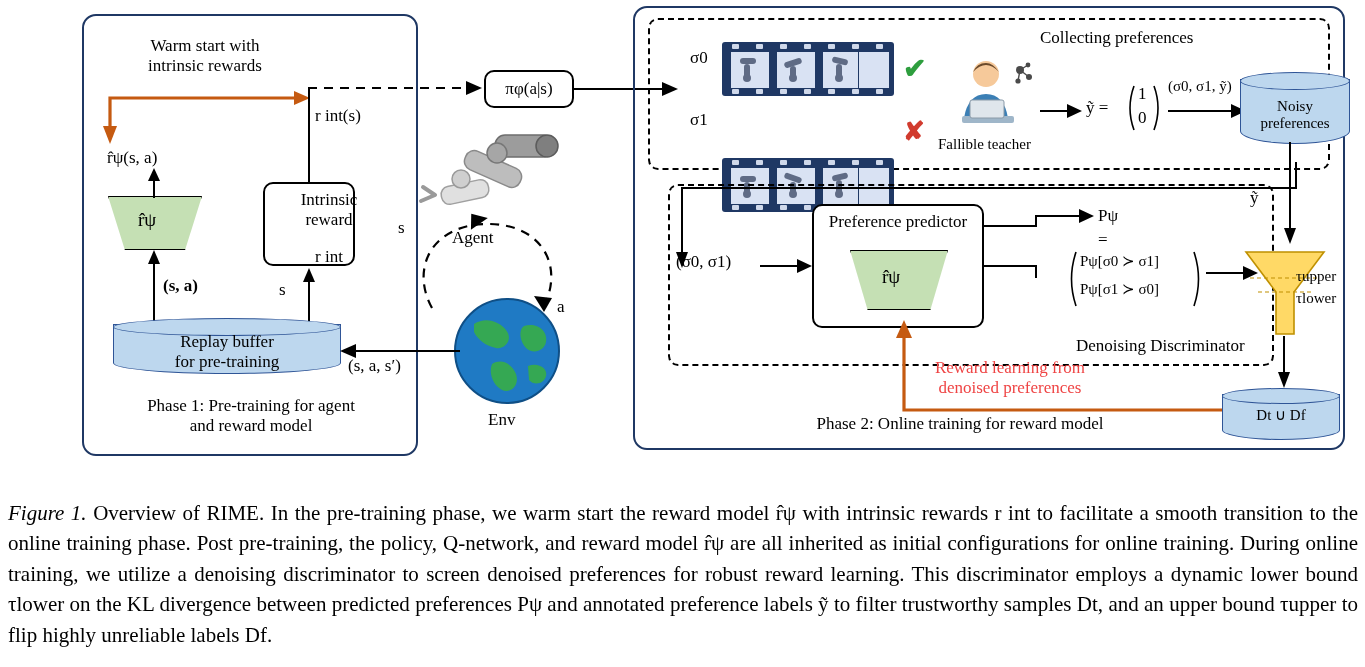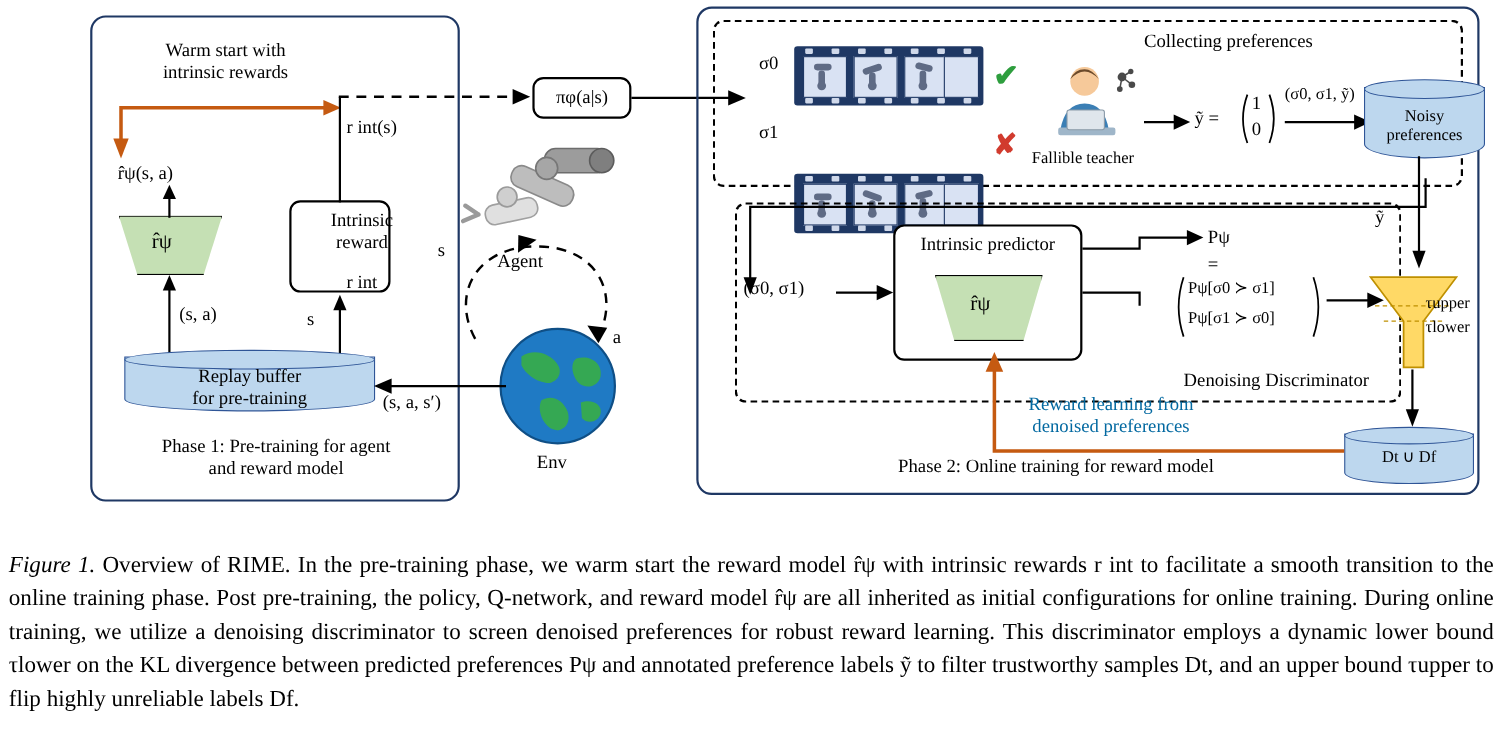--- a/index.html
+++ b/index.html
@@ -116,21 +116,21 @@
 
   <svg class="abs" style="left:146px; top:168px; width:20px; height:30px;">
     <line x1="8" y1="30" x2="8" y2="10" stroke="#000" stroke-width="2"></line>
     <polygon points="8,0 2,13 14,13" fill="#000"></polygon>
   </svg>
 
   <svg class="abs" style="left:146px; top:250px; width:20px; height:78px;">
     <line x1="8" y1="78" x2="8" y2="12" stroke="#000" stroke-width="2"></line>
     <polygon points="8,0 2,14 14,14" fill="#000"></polygon>
   </svg>
-  <div class="abs t" style="left:163px; top:276px;">(s, a)</div>
+  <div class="abs t" style="left:163px; top:276px;font-weight:bold;">(s, a)</div>
 
   <div class="abs solid-box" style="left:263px; top:182px; width:92px; height:84px;"></div>
   <div class="abs t center-txt" style="left:263px; top:190px; width:92px;padding-left:20px;">
     <div>Intrinsic</div>
     <div>reward</div>
     <div style="margin-top:18px;">r int</div>
   </div>
 
   <svg class="abs" style="left:300px; top:88px; width:20px; height:96px;">
     <line x1="9" y1="96" x2="9" y2="0" stroke="#000" stroke-width="2"></line>
@@ -345,21 +345,21 @@
   <div class="dashed-box abs" style="left:668px; top:184px; width:606px; height:182px;"></div>
   <div class="abs t" style="left:1076px; top:336px;">Denoising Discriminator</div>
 
   <div class="abs t" style="left:676px; top:252px;">(σ0, σ1)</div>
   <svg class="abs" style="left:760px; top:255px; width:56px; height:22px;">
     <line x1="0" y1="11" x2="40" y2="11" stroke="#000" stroke-width="2"></line>
     <polygon points="52,11 37,4 37,18" fill="#000"></polygon>
   </svg>
 
   <div class="abs solid-box" style="left:812px; top:204px; width:172px; height:124px;"></div>
-  <div class="abs t center-txt" style="left:812px; top:212px; width:172px;">Intrinsic predictor</div>
+  <div class="abs t center-txt" style="left:812px; top:212px; width:172px;">Preference predictor</div>
   <div class="abs trapezoid-green" style="left:850px; top:250px; width:96px; height:58px;"></div>
   <div class="abs t-lg" style="left:882px; top:266px;">r̂ψ</div>
 
   <svg class="abs" style="left:984px; top:204px; width:130px; height:120px;">
     <path d="M 0 22 L 52 22 L 52 12 L 98 12" fill="none" stroke="#000" stroke-width="2"></path>
     <path d="M 0 62 L 52 62 L 52 74" fill="none" stroke="#000" stroke-width="2"></path>
     <polygon points="110,12 95,5 95,19" fill="#000"></polygon>
   </svg>
 
   <div class="abs t" style="left:1098px; top:206px;">Pψ</div>
@@ -392,21 +392,21 @@
   <div class="abs" style="left:1222px; top:388px; width:118px; height:52px;">
     <div class="abs cyl" style="left:0; top:6px; width:118px; height:46px; border-radius:0 0 50% 50% / 0 0 22% 22%;"></div>
     <div class="abs cyl" style="left:0; top:0; width:118px; height:16px; border-radius:50%;"></div>
     <div class="abs t-sm center-txt" style="left:0; top:18px; width:118px;">Dt ∪ Df</div>
   </div>
 
   <svg class="abs" style="left:890px; top:318px; width:340px; height:104px;">
     <path d="M 332 92 L 14 92 L 14 16" fill="none" stroke="#c55a11" stroke-width="3.2"></path>
     <polygon points="14,2 6,20 22,20" fill="#c55a11"></polygon>
   </svg>
-  <div class="abs t center-txt" style="left:900px; top:358px; width:220px; color:#0369a1;">
+  <div class="abs t center-txt" style="left:900px; top:358px; width:220px; color:#ef4444;">
     <div>Reward learning from</div>
     <div>denoised preferences</div>
   </div>
 
   <div class="abs t center-txt" style="left:740px; top:414px; width:440px;">Phase 2: Online training for reward model</div>
 </div>
 
 <div class="caption">
   <span class="it">Figure 1.</span>
   <span>Overview of RIME. In the pre-training phase, we warm start the reward model r̂ψ with intrinsic rewards r int to facilitate a smooth transition to the online training phase. Post pre-training, the policy, Q-network, and reward model r̂ψ are all inherited as initial configurations for online training. During online training, we utilize a denoising discriminator to screen denoised preferences for robust reward learning. This discriminator employs a dynamic lower bound τlower on the KL divergence between predicted preferences Pψ and annotated preference labels ỹ to filter trustworthy samples Dt, and an upper bound τupper to flip highly unreliable labels Df.</span>

